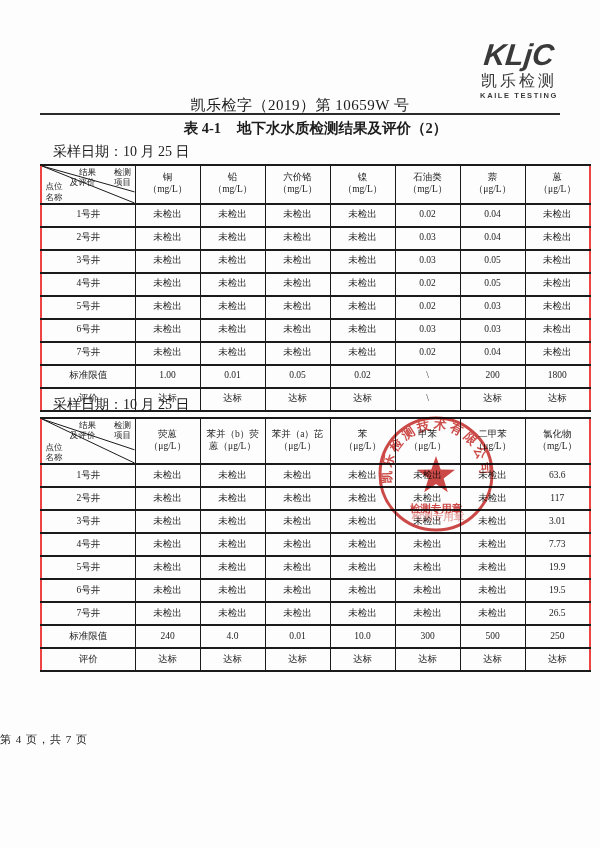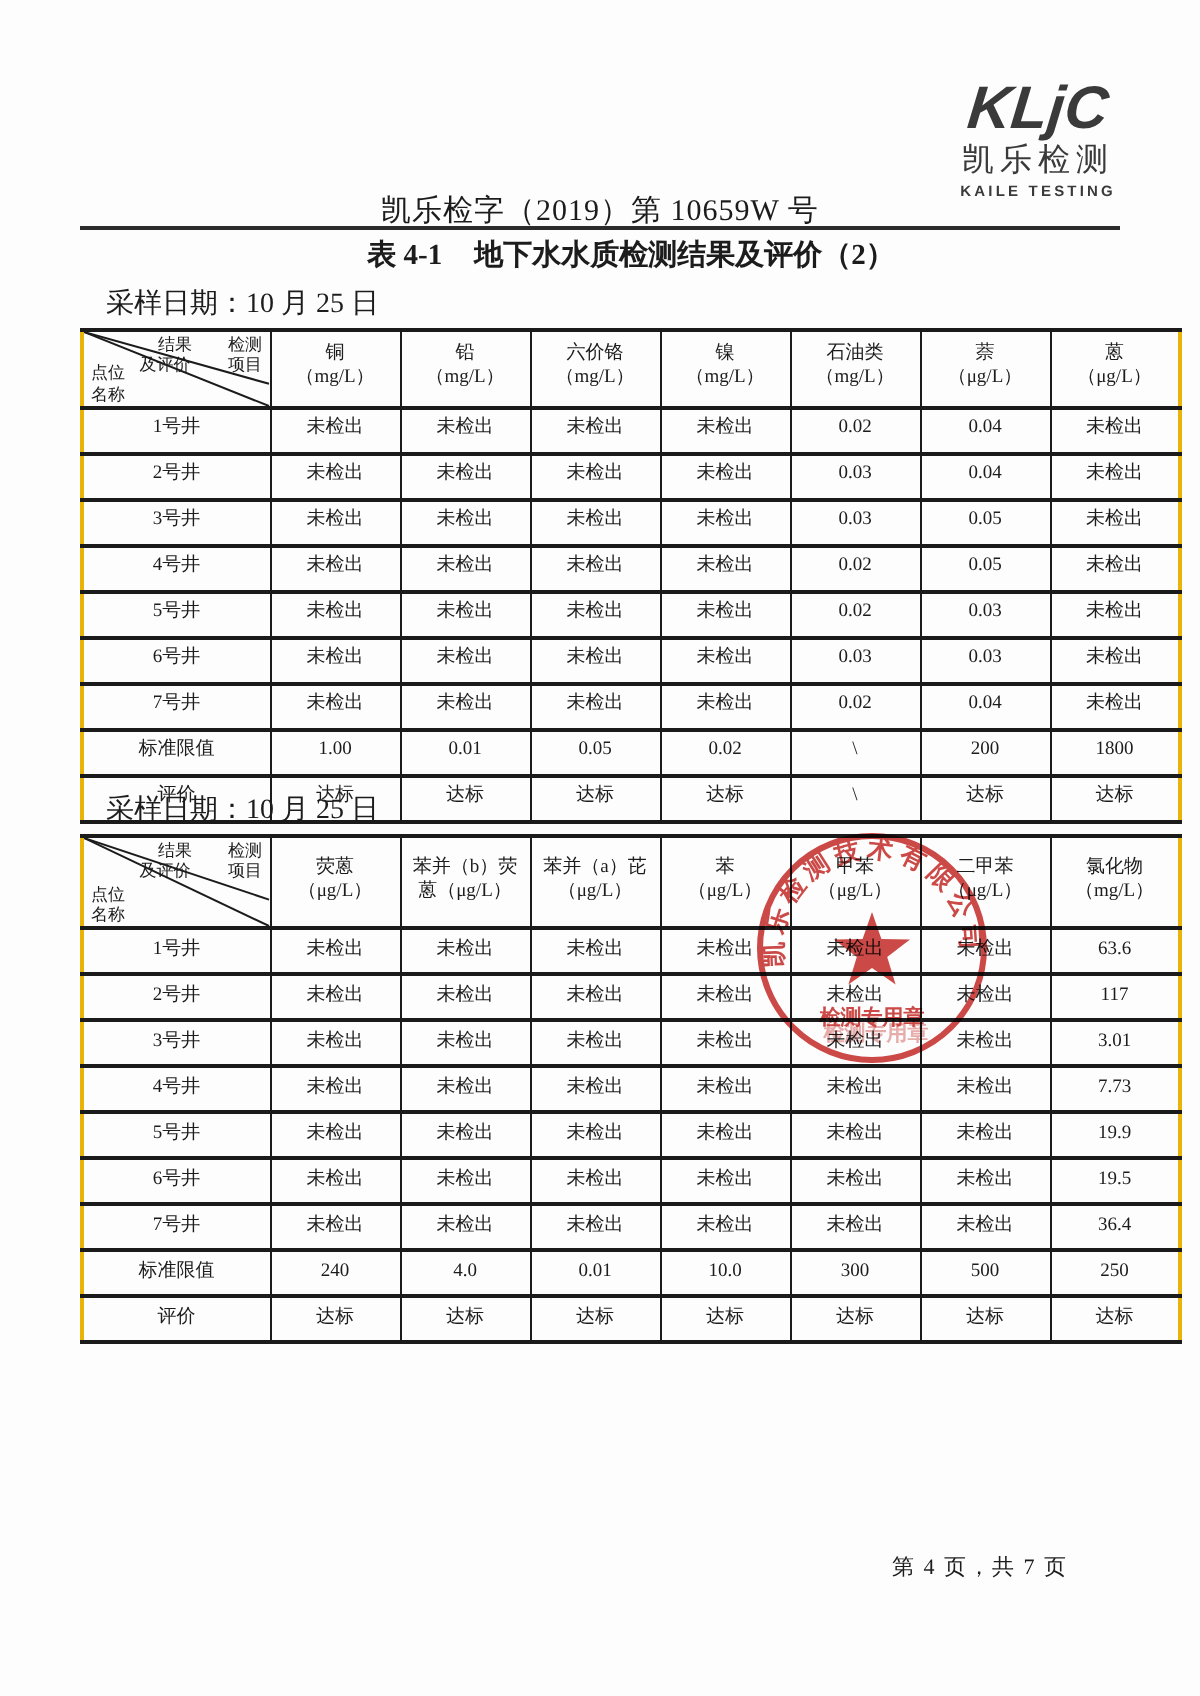--- a/index.html
+++ b/index.html
@@ -31,21 +31,21 @@
 
   
   .section { position:absolute; left:40px; width:551px; }
   .s1 { top:119px; }
   .s2 { top:391px; }
   .table-title { text-align:center; font-weight:bold; font-size:14.5px; line-height:1.3; }
   .title-gap { display:inline-block; width:16px; }
   .sample-date { font-weight:normal; font-size:14px; margin:5px 0 3px 13px; }
 
   
-  table { width:100%; border-collapse:collapse; table-layout:fixed; border:2px solid #eab308; }
+  table { width:100%; border-collapse:collapse; table-layout:fixed; border:2px solid #ef4444; }
   th, td {
     border:1px solid #1b1b1b; border-top-width:2px; border-bottom-width:2px;
     text-align:center; vertical-align:middle;
     font-weight:normal; font-size:9.5px; padding:0; line-height:1.25;
     overflow:hidden;
   }
   .s1 thead th { height:37px; }
   .s2 thead th { height:44px; }
   .s1 tbody th, .s1 tbody td { height:21px; }
   .s2 tbody th, .s2 tbody td { height:21px; }
@@ -59,21 +59,21 @@
   .cl-result1 { top:1px;  left:40%; }
   .cl-result2 { top:11px; left:30%; }
   .cl-project { top:1px;  right:2px; width:20px; white-space:normal; text-align:center; }
   .cl-site    { bottom:1px; left:2px; width:20px; white-space:normal; text-align:center; }
 
   
   .stamp { position:absolute; left:374px; top:412px; width:124px; height:124px; mix-blend-mode:multiply; opacity:0.85; }
   .stamp text { font-family:"Liberation Serif","DejaVu Serif",serif; fill:#c42a26; }
 
   
-  .footer { position:absolute; top:776px; left:0; width:100%; text-align:right; padding-right:66px; box-sizing:border-box; font-size:11px; letter-spacing:1px; }
+  .footer { position:absolute; top:732px; left:0; width:100%; padding-right:66px; box-sizing:border-box; font-size:11px; letter-spacing:1px; }
 </style>
 </head>
 <body>
 
 <div class="page">
 
   <div class="logo">
     <div class="logo-mark">KLjC</div>
     <div class="logo-cn">凯乐检测</div>
     <div class="logo-en">KAILE TESTING</div>
@@ -352,21 +352,21 @@
             <td>19.5</td>
           </tr>
           <tr>
             <th>7号井</th>
             <td>未检出</td>
             <td>未检出</td>
             <td>未检出</td>
             <td>未检出</td>
             <td>未检出</td>
             <td>未检出</td>
-            <td>36.4</td>
+            <td>26.5</td>
           </tr>
           <tr>
             <th>标准限值</th>
             <td>240</td>
             <td>4.0</td>
             <td>0.01</td>
             <td>10.0</td>
             <td>300</td>
             <td>500</td>
             <td>250</td>

